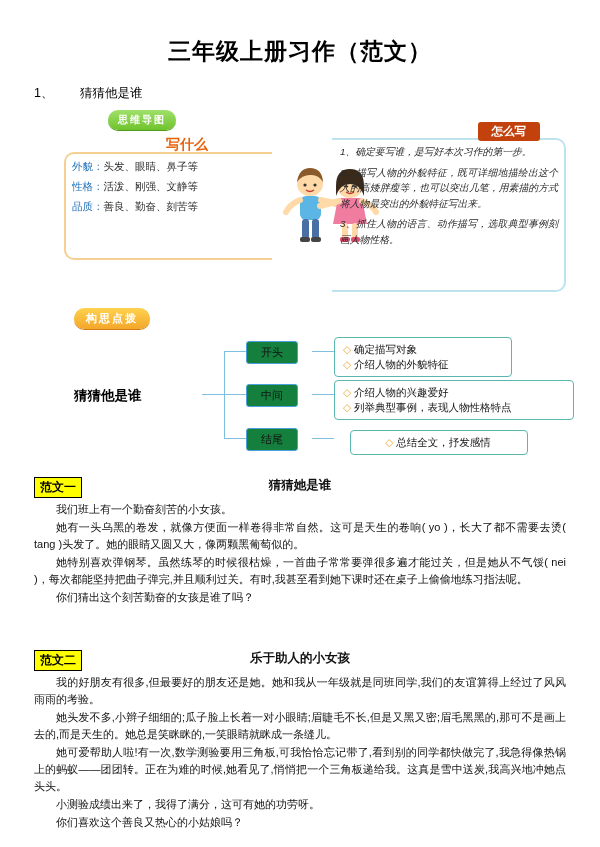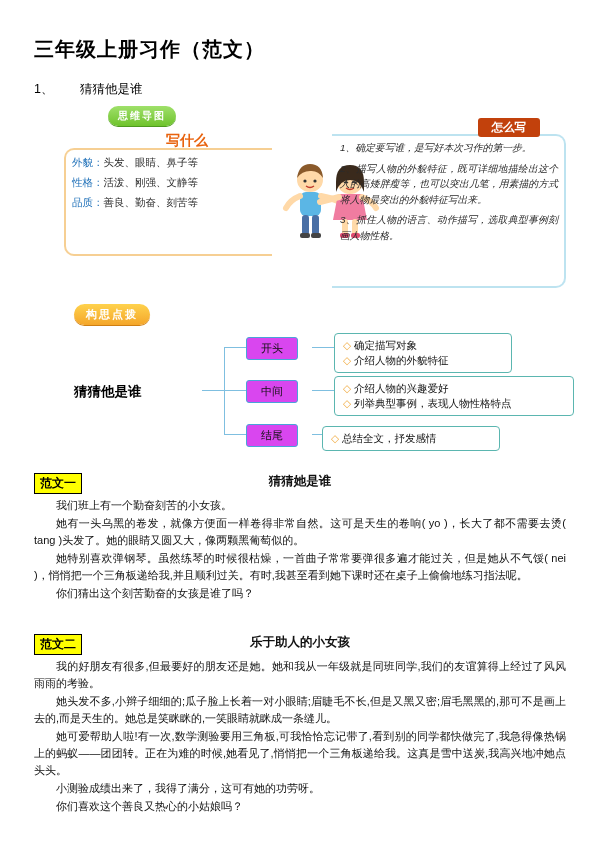--- a/index.html
+++ b/index.html
@@ -16,21 +16,22 @@
     position: relative;
   }
   .page {
     width: 600px;
     height: 847px;
     position: relative;
     box-sizing: border-box;
     padding: 0 34px;
   }
   .doc-title {
-    font-size: 20px;
+    text-align: center;
+    font-size: 23px;
     font-weight: bold;
     letter-spacing: 1px;
     margin-top: 36px;
     margin-bottom: 18px;
     color: #000;
   }
   .section-head {
     font-size: 12.5px;
     margin-bottom: 6px;
     color: #000;
@@ -143,21 +144,21 @@
     left: 40px;
     top: 50px;
     font-size: 13.5px;
     font-weight: bold;
     color: #000;
   }
   .node {
     position: absolute;
     border: 1px solid #4aa3d8;
     border-radius: 3px;
-    background: #d946ef;
+    background: #15803d;
     font-size: 11px;
     color: #111;
     padding: 3px 14px;
   }
   .leafbox {
     position: absolute;
     border: 1px solid #5bb6b0;
     border-radius: 4px;
     background: #fff;
     font-size: 10.5px;
@@ -289,39 +290,39 @@
     <div class="leafbox" style="left:300px; top:0px; width:158px;">
       <div><span class="d">◇</span><span>确定描写对象</span></div>
       <div><span class="d">◇</span><span>介绍人物的外貌特征</span></div>
     </div>
 
     <div class="leafbox" style="left:300px; top:43px; width:220px;">
       <div><span class="d">◇</span><span>介绍人物的兴趣爱好</span></div>
       <div><span class="d">◇</span><span>列举典型事例，表现人物性格特点</span></div>
     </div>
 
-    <div class="leafbox" style="left:288px; top:93px; width:158px;">
+    <div class="leafbox" style="left:316px; top:93px; width:158px;text-align:center;">
       <div><span class="d">◇</span><span>总结全文，抒发感情</span></div>
     </div>
   </div>
 
   
   <div class="essay-head">
     <span class="fanwen-tag">范文一</span>
     <span class="essay-title">猜猜她是谁</span>
   </div>
   <div class="essay-body">
     <p>我们班上有一个勤奋刻苦的小女孩。</p>
     <p>她有一头乌黑的卷发，就像方便面一样卷得非常自然。这可是天生的卷响( yo )，长大了都不需要去烫( tang )头发了。她的眼睛又圆又大，像两颗黑葡萄似的。</p>
-    <p>她特别喜欢弹钢琴。虽然练琴的时候很枯燥，一首曲子常常要弹很多遍才能过关，但是她从不气馁( nei )，悄悄把一个三角板递给我,并且顺利过关。有时,我甚至看到她下课时还在桌子上偷偷地练习指法呢。</p>
+    <p>她特别喜欢弹钢琴。虽然练琴的时候很枯燥，一首曲子常常要弹很多遍才能过关，但是她从不气馁( nei )，每次都能坚持把曲子弹完,并且顺利过关。有时,我甚至看到她下课时还在桌子上偷偷地练习指法呢。</p>
     <p>你们猜出这个刻苦勤奋的女孩是谁了吗？</p>
   </div>
 
   
-  <div class="essay-head" style="margin-top:32px;text-decoration:underline;">
+  <div class="essay-head" style="margin-top:44px;text-decoration:underline;">
     <span class="fanwen-tag">范文二</span>
     <span class="essay-title">乐于助人的小女孩</span>
   </div>
   <div class="essay-body">
     <p>我的好朋友有很多,但最要好的朋友还是她。她和我从一年级就是同班同学,我们的友谊算得上经过了风风雨雨的考验。</p>
     <p>她头发不多,小辫子细细的;瓜子脸上长着一对小眼睛;眉睫毛不长,但是又黑又密;眉毛黑黑的,那可不是画上去的,而是天生的。她总是笑眯眯的,一笑眼睛就眯成一条缝儿。</p>
     <p>她可爱帮助人啦!有一次,数学测验要用三角板,可我恰恰忘记带了,看到别的同学都快做完了,我急得像热锅上的蚂蚁——团团转。正在为难的时候,她看见了,悄悄把一个三角板递给我。这真是雪中送炭,我高兴地冲她点头头。</p>
     <p>小测验成绩出来了，我得了满分，这可有她的功劳呀。</p>
     <p>你们喜欢这个善良又热心的小姑娘吗？</p>
   </div>

